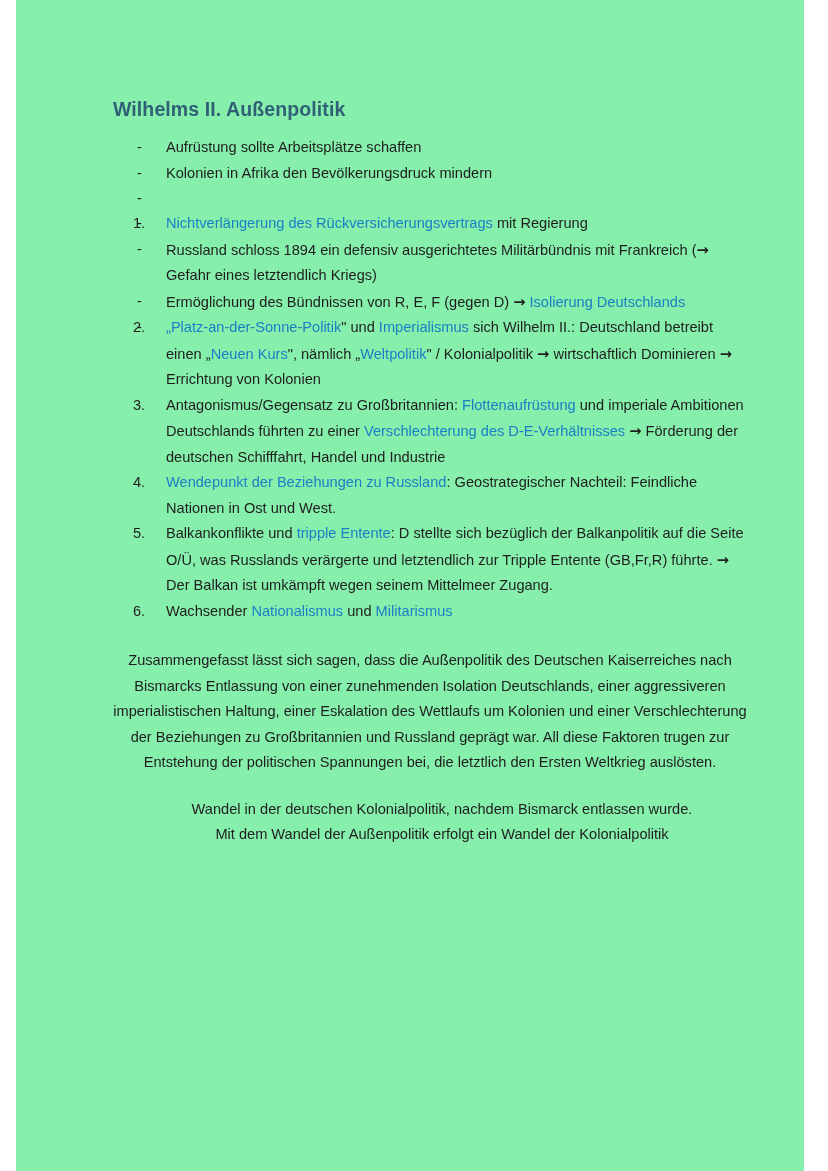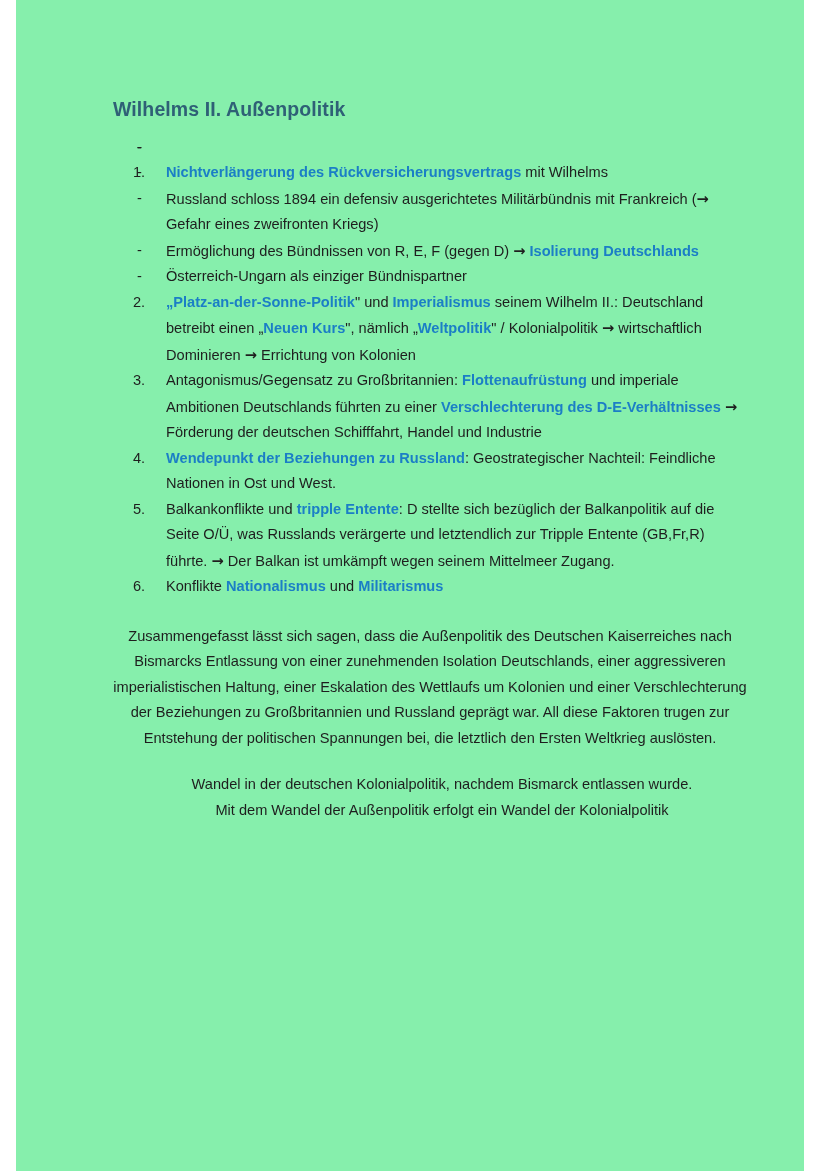--- a/index.html
+++ b/index.html
@@ -95,21 +95,21 @@
     width: 26px;
     text-align: left;
     font-size: 14.6px;
     line-height: 25.5px;
     color: #1e1e1e;
   }
 
   
   .hl {
     color: #1b7ec6;
-    font-weight: bold;
+    font-weight: normal;
   }
   .arrow {
     font-weight: bold;
     color: #1e1e1e;
     font-family: "DejaVu Sans", sans-serif;
   }
 
   
   .para {
     font-size: 14.6px;
@@ -126,61 +126,62 @@
 <body>
 
 <div class="page">
   <div class="content">
 
     <h1 class="doc-title">Wilhelms II. Außenpolitik</h1>
 
     <ul class="dash-list intro-list">
       <li>
         <span class="dash-mark">-</span>
-      </li>
-      <li>
-        <span class="dash-mark">-</span>
+        <span>Aufrüstung sollte Arbeitsplätze schaffen</span>
+      </li>
+      <li>
+        <span class="dash-mark">-</span>
+        <span>Kolonien in Afrika den Bevölkerungsdruck mindern</span>
       </li>
       <li>
         <span class="dash-mark">-</span>
       </li>
     </ul>
 
     <div class="gap-block"></div>
 
     <ol class="num-list">
       <li>
         <span class="num-mark">1.</span>
       </li>
     </ol>
 
     <ul class="dash-list sub-dash">
       <li>
         <span class="dash-mark">-</span>
-        <span class="hl">Nichtverlängerung des Rückversicherungsvertrags</span><span> mit Wilhelms</span>
-      </li>
-      <li>
-        <span class="dash-mark">-</span>
-        <span>Russland schloss 1894 ein defensiv ausgerichtetes Militärbündnis mit Frankreich (</span><span class="arrow">→</span><span> Gefahr eines zweifronten Kriegs)</span>
+        <span class="hl">Nichtverlängerung des Rückversicherungsvertrags</span><span> mit Regierung</span>
+      </li>
+      <li>
+        <span class="dash-mark">-</span>
+        <span>Russland schloss 1894 ein defensiv ausgerichtetes Militärbündnis mit Frankreich (</span><span class="arrow">→</span><span> Gefahr eines letztendlich Kriegs)</span>
       </li>
       <li>
         <span class="dash-mark">-</span>
         <span>Ermöglichung des Bündnissen von R, E, F (gegen D) </span><span class="arrow">→</span>&nbsp;<span class="hl">Isolierung Deutschlands</span>
       </li>
       <li>
         <span class="dash-mark">-</span>
-        <span>Österreich-Ungarn als einziger Bündnispartner</span>
       </li>
     </ul>
 
     <ol class="num-list">
 
       <li>
         <span class="num-mark">2.</span>
-        <span class="hl">„</span><span class="hl">Platz-an-der-Sonne-Politik</span><span>" und </span><span class="hl">Imperialismus</span><span> seinem Wilhelm II.:</span>
+        <span class="hl">„</span><span class="hl">Platz-an-der-Sonne-Politik</span><span>" und </span><span class="hl">Imperialismus</span><span> sich Wilhelm II.:</span>
         <span>Deutschland betreibt einen „</span><span class="hl">Neuen Kurs</span><span>", nämlich „</span><span class="hl">Weltpolitik</span><span>" /</span>
         <span>Kolonialpolitik </span><span class="arrow">→</span><span> wirtschaftlich Dominieren </span><span class="arrow">→</span><span> Errichtung von Kolonien</span>
       </li>
 
       <li>
         <span class="num-mark">3.</span>
         <span>Antagonismus/Gegensatz zu Großbritannien: </span><span class="hl">Flottenaufrüstung</span><span> und imperiale Ambitionen Deutschlands führten zu einer </span><span class="hl">Verschlechterung des D-E-Verhältnisses</span>&nbsp;<span class="arrow">→</span><span> Förderung der deutschen Schifffahrt, Handel und Industrie</span>
       </li>
 
       <li>
@@ -188,21 +189,21 @@
         <span class="hl">Wendepunkt der Beziehungen zu Russland</span><span>: Geostrategischer Nachteil: Feindliche Nationen in Ost und West.</span>
       </li>
 
       <li>
         <span class="num-mark">5.</span>
         <span>Balkankonflikte und </span><span class="hl">tripple Entente</span><span>: D stellte sich bezüglich der Balkanpolitik auf die Seite O/Ü, was Russlands verärgerte und letztendlich zur Tripple Entente (GB,Fr,R) führte. </span><span class="arrow">→</span><span> Der Balkan ist umkämpft wegen seinem Mittelmeer Zugang.</span>
       </li>
 
       <li>
         <span class="num-mark">6.</span>
-        <span>Konflikte </span><span class="hl">Nationalismus</span><span> und </span><span class="hl">Militarismus</span>
+        <span>Wachsender </span><span class="hl">Nationalismus</span><span> und </span><span class="hl">Militarismus</span>
       </li>
 
     </ol>
 
     <div class="summary-block">
       <p class="para">Zusammengefasst lässt sich sagen, dass die Außenpolitik des Deutschen Kaiserreiches nach Bismarcks Entlassung von einer zunehmenden Isolation Deutschlands, einer aggressiveren imperialistischen Haltung, einer Eskalation des Wettlaufs um Kolonien und einer Verschlechterung der Beziehungen zu Großbritannien und Russland geprägt war. All diese Faktoren trugen zur Entstehung der politischen Spannungen bei, die letztlich den Ersten Weltkrieg auslösten.</p>
     </div>
 
     <div class="tail-block">
       <p class="para">Wandel in der deutschen Kolonialpolitik, nachdem Bismarck entlassen wurde.</p>

